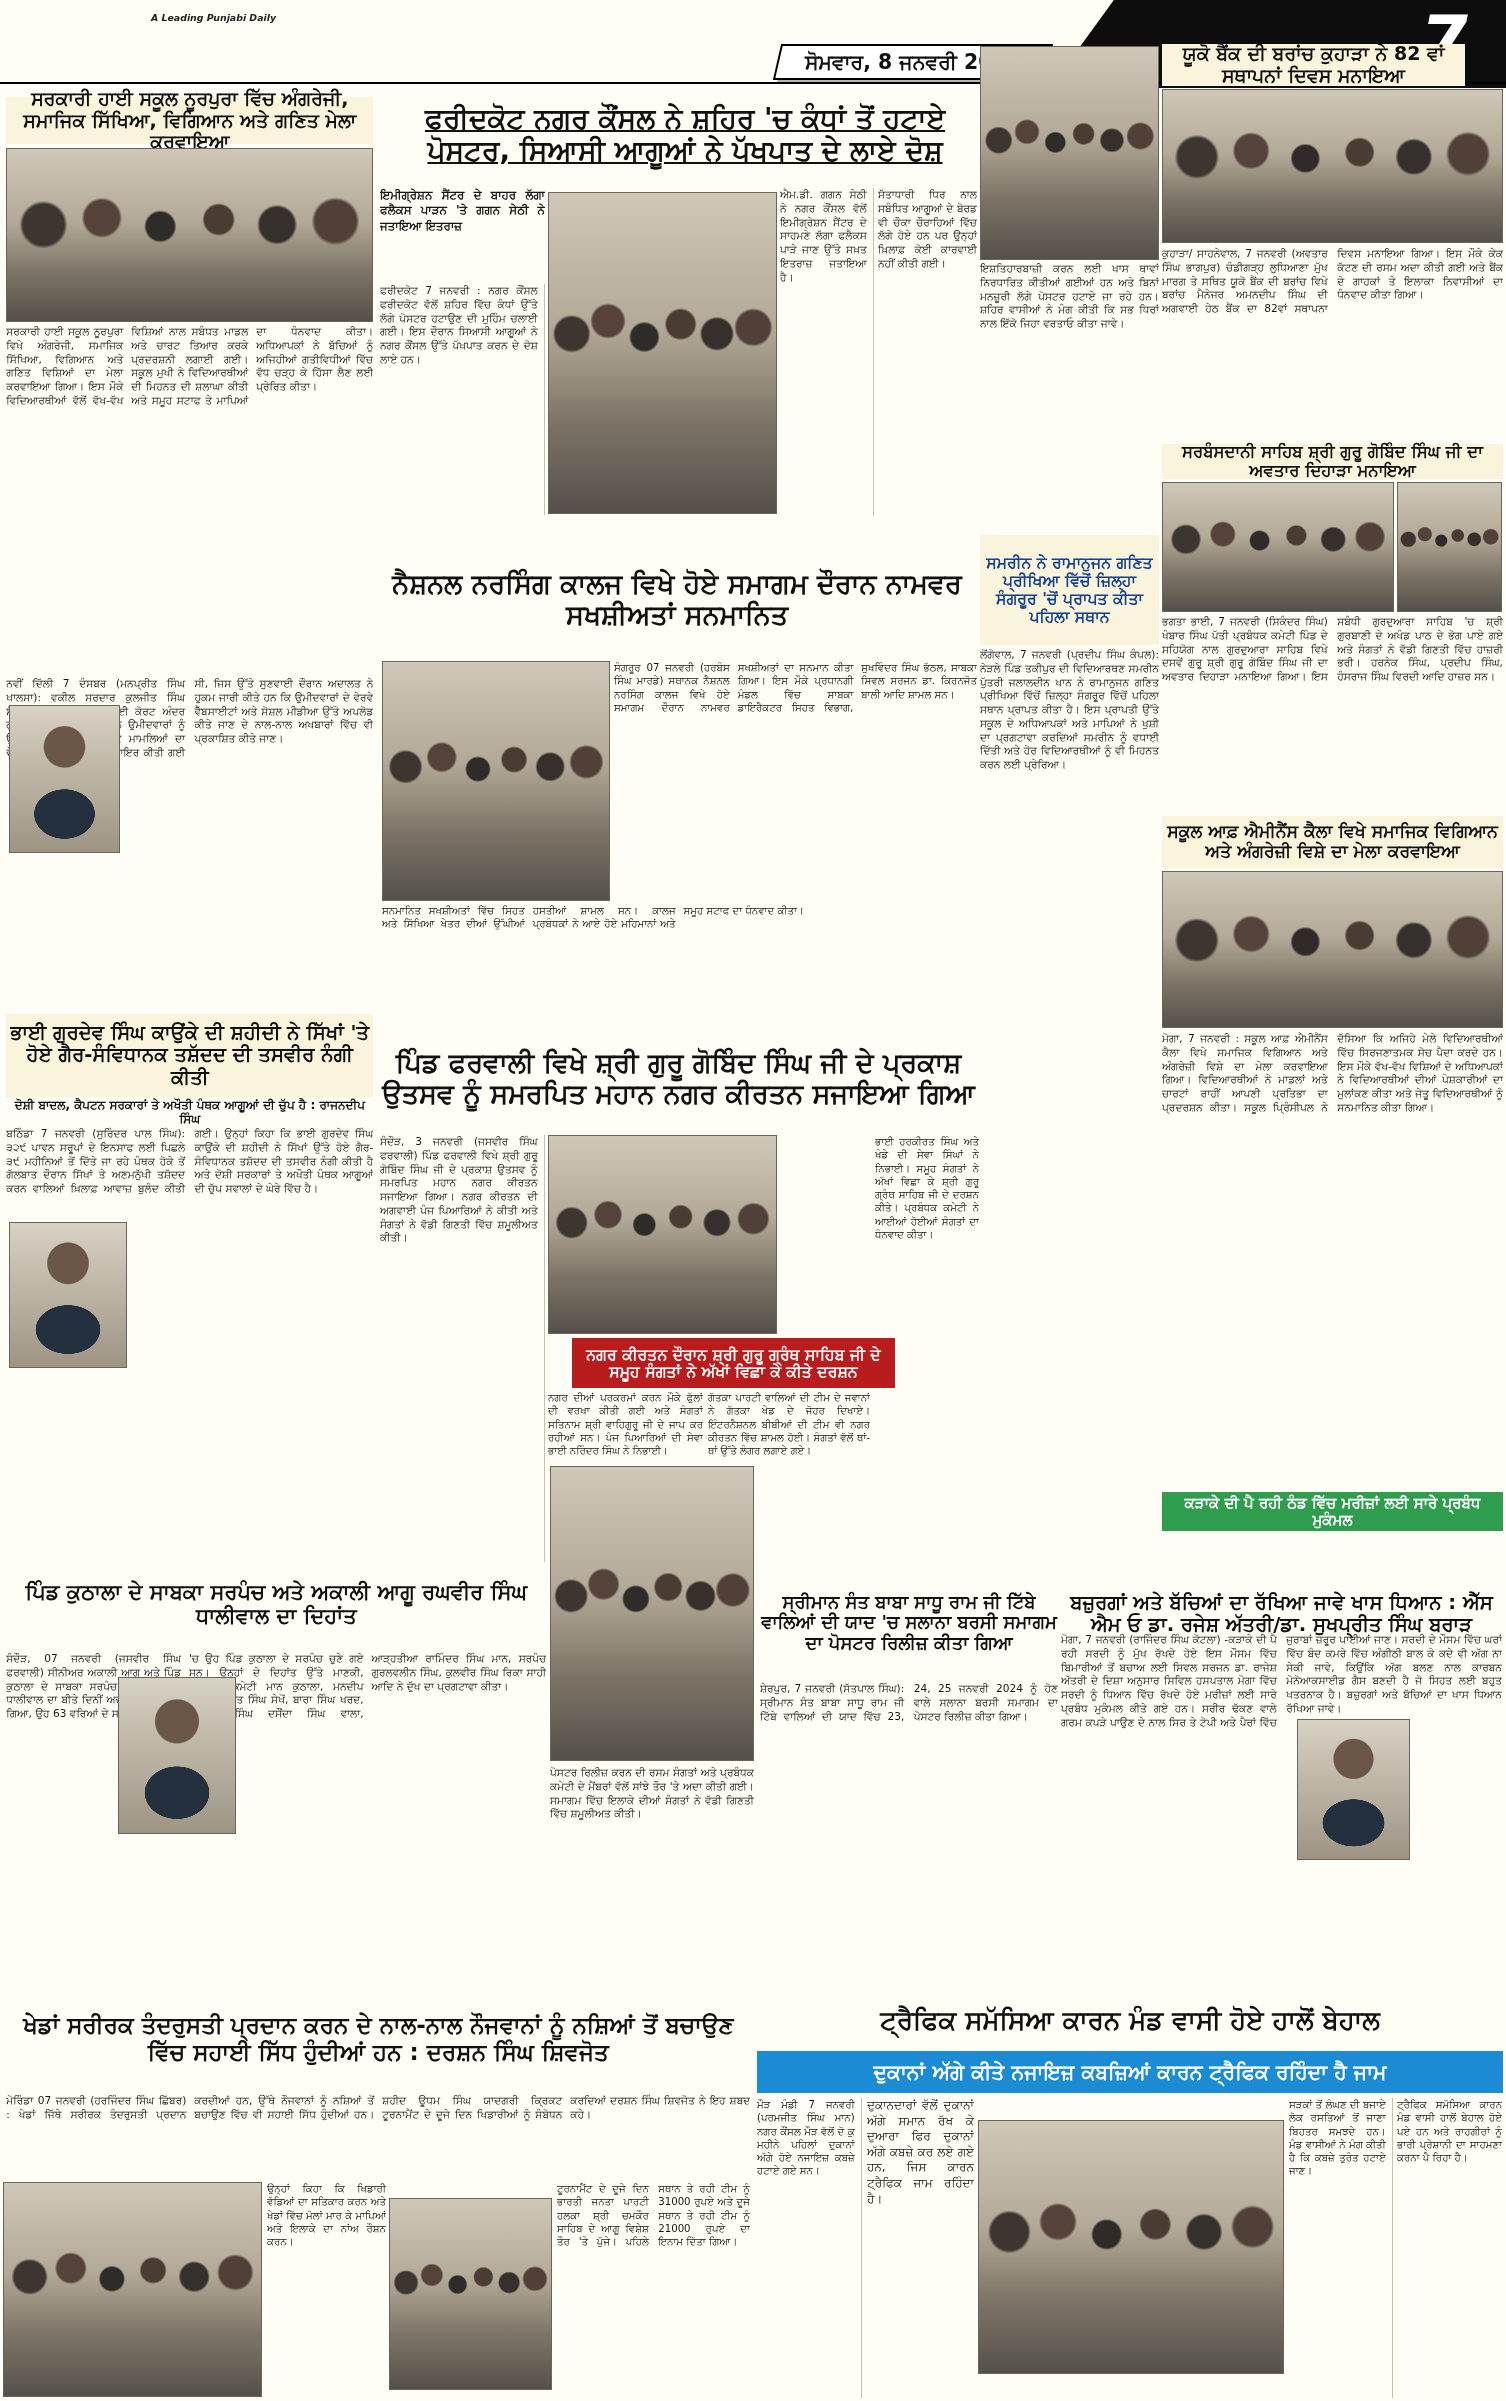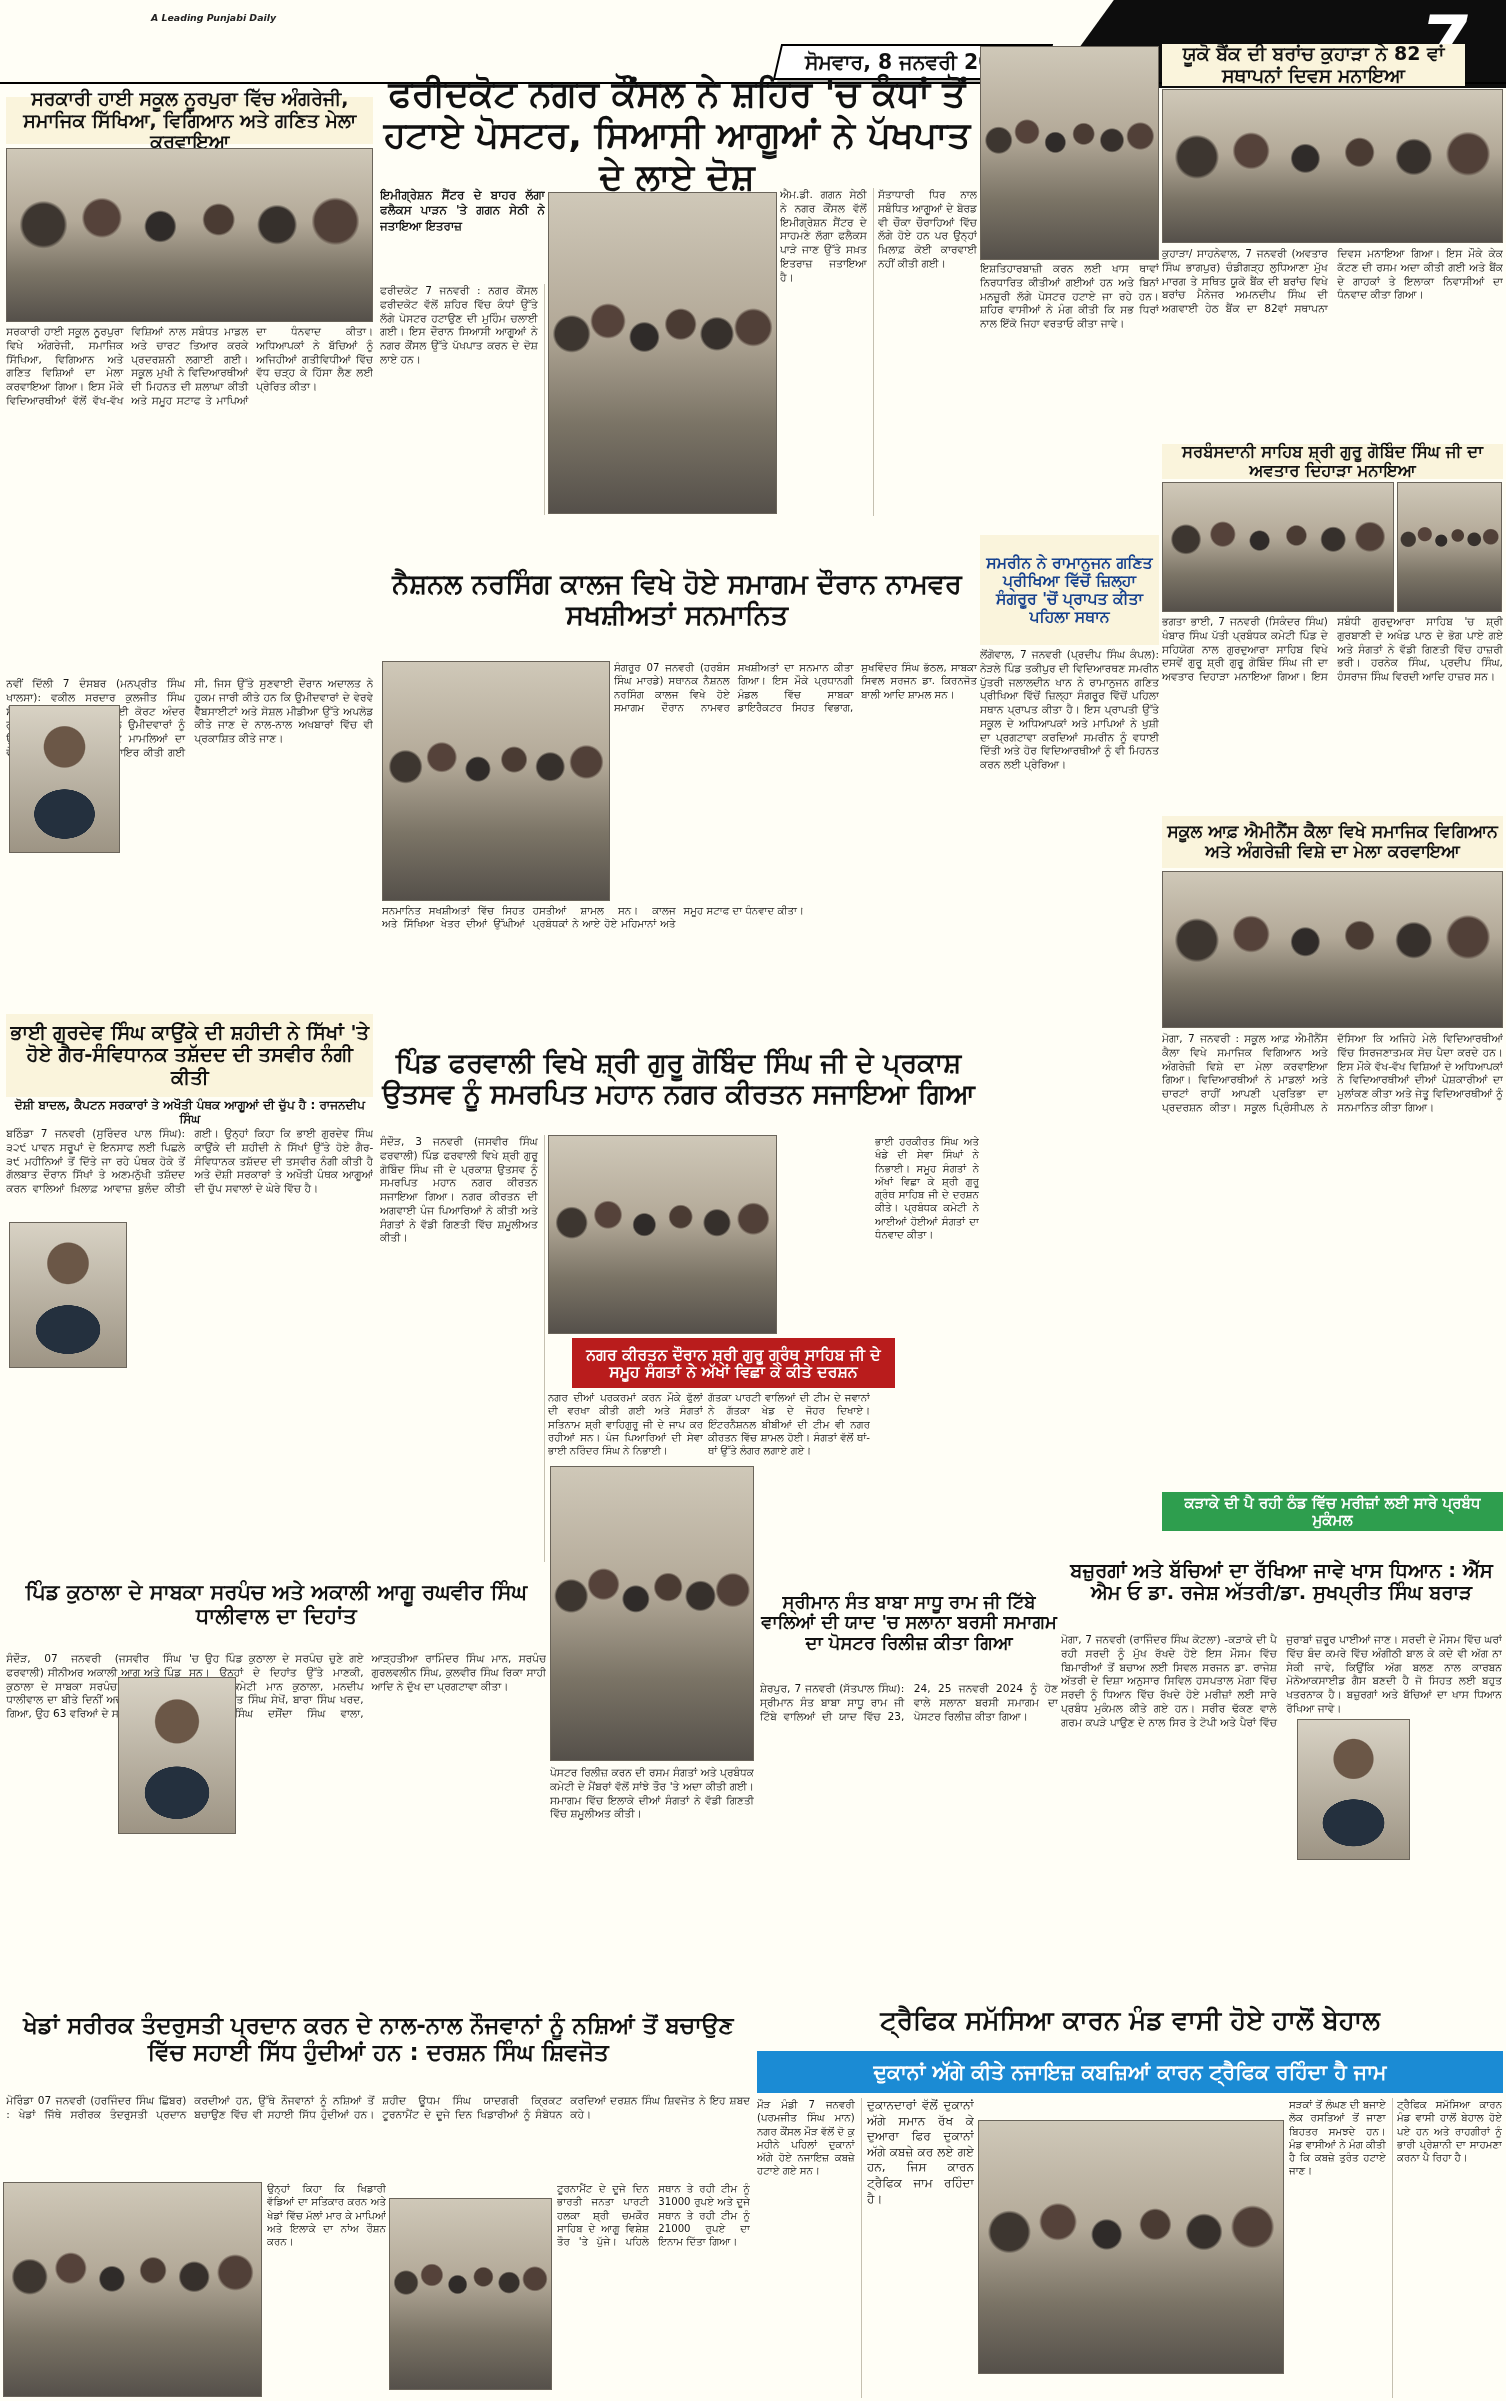--- a/index.html
+++ b/index.html
@@ -59,21 +59,21 @@
   </div>
   <div class="abs date-box">
     <span>ਸੋਮਵਾਰ, 8 ਜਨਵਰੀ 2024</span>
   </div>
   <div class="abs mast-line"></div>
 
   <div class="abs h cream" style="left:6.3px;top:97px;width:367px;height:47px;font-size:19px;">ਸਰਕਾਰੀ ਹਾਈ ਸਕੂਲ ਨੂਰਪੁਰਾ ਵਿੱਚ ਅੰਗਰੇਜੀ, ਸਮਾਜਿਕ ਸਿੱਖਿਆ, ਵਿਗਿਆਨ ਅਤੇ ਗਣਿਤ ਮੇਲਾ ਕਰਵਾਇਆ</div>
   <div class="abs photo" style="left:6.3px;top:148px;width:367px;height:174px;"></div>
   <div class="abs b cols3" style="left:6.3px;top:325px;width:367px;height:190px;">ਸਰਕਾਰੀ ਹਾਈ ਸਕੂਲ ਨੂਰਪੁਰਾ ਵਿਖੇ ਅੰਗਰੇਜੀ, ਸਮਾਜਿਕ ਸਿੱਖਿਆ, ਵਿਗਿਆਨ ਅਤੇ ਗਣਿਤ ਵਿਸ਼ਿਆਂ ਦਾ ਮੇਲਾ ਕਰਵਾਇਆ ਗਿਆ। ਇਸ ਮੌਕੇ ਵਿਦਿਆਰਥੀਆਂ ਵੱਲੋਂ ਵੱਖ-ਵੱਖ ਵਿਸ਼ਿਆਂ ਨਾਲ ਸਬੰਧਤ ਮਾਡਲ ਅਤੇ ਚਾਰਟ ਤਿਆਰ ਕਰਕੇ ਪ੍ਰਦਰਸ਼ਨੀ ਲਗਾਈ ਗਈ। ਸਕੂਲ ਮੁਖੀ ਨੇ ਵਿਦਿਆਰਥੀਆਂ ਦੀ ਮਿਹਨਤ ਦੀ ਸ਼ਲਾਘਾ ਕੀਤੀ ਅਤੇ ਸਮੂਹ ਸਟਾਫ ਤੇ ਮਾਪਿਆਂ ਦਾ ਧੰਨਵਾਦ ਕੀਤਾ। ਅਧਿਆਪਕਾਂ ਨੇ ਬੱਚਿਆਂ ਨੂੰ ਅਜਿਹੀਆਂ ਗਤੀਵਿਧੀਆਂ ਵਿੱਚ ਵੱਧ ਚੜ੍ਹ ਕੇ ਹਿੱਸਾ ਲੈਣ ਲਈ ਪ੍ਰੇਰਿਤ ਕੀਤਾ।</div>
 
-  <div class="abs h" style="left:378px;top:85px;width:598px;height:100px;font-size:36px;">ਫਰੀਦਕੋਟ ਨਗਰ ਕੌਂਸਲ ਨੇ ਸ਼ਹਿਰ 'ਚ ਕੰਧਾਂ ਤੋਂ ਹਟਾਏ ਪੋਸਟਰ, ਸਿਆਸੀ ਆਗੂਆਂ ਨੇ ਪੱਖਪਾਤ ਦੇ ਲਾਏ ਦੋਸ਼</div>
+  <div class="abs h" style="left:386px;top:85px;width:598px;height:100px;font-size:28px;text-decoration:underline;">ਫਰੀਦਕੋਟ ਨਗਰ ਕੌਂਸਲ ਨੇ ਸ਼ਹਿਰ 'ਚ ਕੰਧਾਂ ਤੋਂ ਹਟਾਏ ਪੋਸਟਰ, ਸਿਆਸੀ ਆਗੂਆਂ ਨੇ ਪੱਖਪਾਤ ਦੇ ਲਾਏ ਦੋਸ਼</div>
   <div class="abs b bb" style="left:380px;top:188px;width:165px;height:93px;font-size:11.8px;">ਇਮੀਗ੍ਰੇਸ਼ਨ ਸੈਂਟਰ ਦੇ ਬਾਹਰ ਲੱਗਾ ਫਲੈਕਸ ਪਾੜਨ 'ਤੇ ਗਗਨ ਸੇਠੀ ਨੇ ਜਤਾਇਆ ਇਤਰਾਜ਼</div>
   <div class="abs b vr" style="left:380px;top:284px;width:165px;height:231px;">ਫਰੀਦਕੋਟ 7 ਜਨਵਰੀ : ਨਗਰ ਕੌਂਸਲ ਫਰੀਦਕੋਟ ਵੱਲੋਂ ਸ਼ਹਿਰ ਵਿੱਚ ਕੰਧਾਂ ਉੱਤੇ ਲੱਗੇ ਪੋਸਟਰ ਹਟਾਉਣ ਦੀ ਮੁਹਿੰਮ ਚਲਾਈ ਗਈ। ਇਸ ਦੌਰਾਨ ਸਿਆਸੀ ਆਗੂਆਂ ਨੇ ਨਗਰ ਕੌਂਸਲ ਉੱਤੇ ਪੱਖਪਾਤ ਕਰਨ ਦੇ ਦੋਸ਼ ਲਾਏ ਹਨ।</div>
   <div class="abs photo" style="left:548px;top:192px;width:229px;height:322px;"></div>
   <div class="abs b vr" style="left:780px;top:188px;width:94px;height:328px;">ਐਮ.ਡੀ. ਗਗਨ ਸੇਠੀ ਨੇ ਨਗਰ ਕੌਂਸਲ ਵੱਲੋਂ ਇਮੀਗ੍ਰੇਸ਼ਨ ਸੈਂਟਰ ਦੇ ਸਾਹਮਣੇ ਲੱਗਾ ਫਲੈਕਸ ਪਾੜੇ ਜਾਣ ਉੱਤੇ ਸਖ਼ਤ ਇਤਰਾਜ਼ ਜਤਾਇਆ ਹੈ।</div>
   <div class="abs b" style="left:878px;top:188px;width:99px;height:328px;">ਸੱਤਾਧਾਰੀ ਧਿਰ ਨਾਲ ਸਬੰਧਿਤ ਆਗੂਆਂ ਦੇ ਬੋਰਡ ਵੀ ਚੌਕਾ ਚੌਰਾਹਿਆਂ ਵਿੱਚ ਲੱਗੇ ਹੋਏ ਹਨ ਪਰ ਉਨ੍ਹਾਂ ਖ਼ਿਲਾਫ਼ ਕੋਈ ਕਾਰਵਾਈ ਨਹੀਂ ਕੀਤੀ ਗਈ।</div>
 
   <div class="abs photo" style="left:980px;top:46px;width:179px;height:214px;"></div>
   <div class="abs b" style="left:980px;top:262px;width:179px;height:253px;">ਇਸ਼ਤਿਹਾਰਬਾਜ਼ੀ ਕਰਨ ਲਈ ਖਾਸ ਥਾਵਾਂ ਨਿਰਧਾਰਿਤ ਕੀਤੀਆਂ ਗਈਆਂ ਹਨ ਅਤੇ ਬਿਨਾਂ ਮਨਜ਼ੂਰੀ ਲੱਗੇ ਪੋਸਟਰ ਹਟਾਏ ਜਾ ਰਹੇ ਹਨ। ਸ਼ਹਿਰ ਵਾਸੀਆਂ ਨੇ ਮੰਗ ਕੀਤੀ ਕਿ ਸਭ ਧਿਰਾਂ ਨਾਲ ਇੱਕੋ ਜਿਹਾ ਵਰਤਾਓ ਕੀਤਾ ਜਾਵੇ।</div>
 
   <div class="abs h cream" style="left:1162px;top:44px;width:303px;height:42px;font-size:19px;text-align:center;">ਯੂਕੋ ਬੈਂਕ ਦੀ ਬਰਾਂਚ ਕੁਹਾੜਾ ਨੇ 82 ਵਾਂ ਸਥਾਪਨਾਂ ਦਿਵਸ ਮਨਾਇਆ</div>
@@ -116,21 +116,21 @@
   <div class="abs h" style="left:6.3px;top:1562px;width:540px;height:86px;font-size:21px;">ਪਿੰਡ ਕੁਠਾਲਾ ਦੇ ਸਾਬਕਾ ਸਰਪੰਚ ਅਤੇ ਅਕਾਲੀ ਆਗੂ ਰਘਵੀਰ ਸਿੰਘ ਧਾਲੀਵਾਲ ਦਾ ਦਿਹਾਂਤ</div>
   <div class="abs b cols3" style="left:6.3px;top:1652px;width:540px;height:342px;">ਸੰਦੌੜ, 07 ਜਨਵਰੀ (ਜਸਵੀਰ ਸਿੰਘ ਫਰਵਾਲੀ) ਸੀਨੀਅਰ ਅਕਾਲੀ ਆਗੂ ਅਤੇ ਪਿੰਡ ਕੁਠਾਲਾ ਦੇ ਸਾਬਕਾ ਸਰਪੰਚ ਰਘਵੀਰ ਸਿੰਘ ਧਾਲੀਵਾਲ ਦਾ ਬੀਤੇ ਦਿਨੀਂ ਅਚਾਨਕ ਦਿਹਾਂਤ ਹੋ ਗਿਆ, ਉਹ 63 ਵਰਿਆਂ ਦੇ ਸਨ। ਪਿਛਲੀ ਚੋਣ 'ਚ ਉਹ ਪਿੰਡ ਕੁਠਾਲਾ ਦੇ ਸਰਪੰਚ ਚੁਣੇ ਗਏ ਸਨ। ਉਨ੍ਹਾਂ ਦੇ ਦਿਹਾਂਤ ਉੱਤੇ ਮਾਣਕੀ, ਮਾਰਕੀਟ ਕਮੇਟੀ ਮਾਨ ਕੁਠਾਲਾ, ਮਨਦੀਪ ਮਹੌਲੀ, ਬੇਅੰਤ ਸਿੰਘ ਸੇਖੋਂ, ਬਾਰਾ ਸਿੰਘ ਖਰਦ, ਜਤਿੰਦਰ ਸਿੰਘ ਦਸੌਂਦਾ ਸਿੰਘ ਵਾਲਾ, ਆੜ੍ਹਤੀਆ ਰਾਮਿੰਦਰ ਸਿੰਘ ਮਾਨ, ਸਰਪੰਚ ਗੁਰਲਵਲੀਨ ਸਿੰਘ, ਕੁਲਵੀਰ ਸਿੰਘ ਰਿਕਾ ਸਾਹੀ ਆਦਿ ਨੇ ਦੁੱਖ ਦਾ ਪ੍ਰਗਟਾਵਾ ਕੀਤਾ।</div>
   <div class="abs portrait" style="left:118px;top:1677px;width:118px;height:157px;"></div>
 
   <div class="abs photo" style="left:550px;top:1466px;width:204px;height:295px;"></div>
   <div class="abs h" style="left:760px;top:1567px;width:298px;height:111px;font-size:18px;">ਸ੍ਰੀਮਾਨ ਸੰਤ ਬਾਬਾ ਸਾਧੂ ਰਾਮ ਜੀ ਟਿੱਬੇ ਵਾਲਿਆਂ ਦੀ ਯਾਦ 'ਚ ਸਲਾਨਾ ਬਰਸੀ ਸਮਾਗਮ ਦਾ ਪੋਸਟਰ ਰਿਲੀਜ਼ ਕੀਤਾ ਗਿਆ</div>
   <div class="abs b cols2" style="left:760px;top:1682px;width:298px;height:312px;">ਸ਼ੇਰਪੁਰ, 7 ਜਨਵਰੀ (ਸੱਤਪਾਲ ਸਿੰਘ): ਸ੍ਰੀਮਾਨ ਸੰਤ ਬਾਬਾ ਸਾਧੂ ਰਾਮ ਜੀ ਟਿੱਬੇ ਵਾਲਿਆਂ ਦੀ ਯਾਦ ਵਿੱਚ 23, 24, 25 ਜਨਵਰੀ 2024 ਨੂੰ ਹੋਣ ਵਾਲੇ ਸਲਾਨਾ ਬਰਸੀ ਸਮਾਗਮ ਦਾ ਪੋਸਟਰ ਰਿਲੀਜ਼ ਕੀਤਾ ਗਿਆ।</div>
   <div class="abs b" style="left:550px;top:1766px;width:204px;height:228px;">ਪੋਸਟਰ ਰਿਲੀਜ਼ ਕਰਨ ਦੀ ਰਸਮ ਸੰਗਤਾਂ ਅਤੇ ਪ੍ਰਬੰਧਕ ਕਮੇਟੀ ਦੇ ਮੈਂਬਰਾਂ ਵੱਲੋਂ ਸਾਂਝੇ ਤੌਰ 'ਤੇ ਅਦਾ ਕੀਤੀ ਗਈ। ਸਮਾਗਮ ਵਿੱਚ ਇਲਾਕੇ ਦੀਆਂ ਸੰਗਤਾਂ ਨੇ ਵੱਡੀ ਗਿਣਤੀ ਵਿੱਚ ਸ਼ਮੂਲੀਅਤ ਕੀਤੀ।</div>
 
   <div class="abs banner green" style="left:1162px;top:1492px;width:341px;height:39px;font-size:15px;padding:0 7.9px;">ਕੜਾਕੇ ਦੀ ਪੈ ਰਹੀ ਠੰਡ ਵਿੱਚ ਮਰੀਜ਼ਾਂ ਲਈ ਸਾਰੇ ਪ੍ਰਬੰਧ ਮੁਕੰਮਲ</div>
-  <div class="abs h" style="left:1061px;top:1534px;width:441px;height:96px;font-size:19.6px;">ਬਜ਼ੁਰਗਾਂ ਅਤੇ ਬੱਚਿਆਂ ਦਾ ਰੱਖਿਆ ਜਾਵੇ ਖਾਸ ਧਿਆਨ : ਐੱਸ ਐਮ ਓ ਡਾ. ਰਜੇਸ਼ ਅੱਤਰੀ/ਡਾ. ਸੁਖਪ੍ਰੀਤ ਸਿੰਘ ਬਰਾੜ</div>
+  <div class="abs h" style="left:1061px;top:1566px;width:441px;height:96px;font-size:19.6px;">ਬਜ਼ੁਰਗਾਂ ਅਤੇ ਬੱਚਿਆਂ ਦਾ ਰੱਖਿਆ ਜਾਵੇ ਖਾਸ ਧਿਆਨ : ਐੱਸ ਐਮ ਓ ਡਾ. ਰਜੇਸ਼ ਅੱਤਰੀ/ਡਾ. ਸੁਖਪ੍ਰੀਤ ਸਿੰਘ ਬਰਾੜ</div>
   <div class="abs b cols2" style="left:1061px;top:1633px;width:441px;height:361px;">ਮੋਗਾ, 7 ਜਨਵਰੀ (ਰਾਜਿੰਦਰ ਸਿੰਘ ਕੋਟਲਾ) -ਕੜਾਕੇ ਦੀ ਪੈ ਰਹੀ ਸਰਦੀ ਨੂੰ ਮੁੱਖ ਰੱਖਦੇ ਹੋਏ ਇਸ ਮੌਸਮ ਵਿੱਚ ਬਿਮਾਰੀਆਂ ਤੋਂ ਬਚਾਅ ਲਈ ਸਿਵਲ ਸਰਜਨ ਡਾ. ਰਾਜੇਸ਼ ਅੱਤਰੀ ਦੇ ਦਿਸ਼ਾ ਅਨੁਸਾਰ ਸਿਵਿਲ ਹਸਪਤਾਲ ਮੋਗਾ ਵਿੱਚ ਸਰਦੀ ਨੂੰ ਧਿਆਨ ਵਿੱਚ ਰੱਖਦੇ ਹੋਏ ਮਰੀਜ਼ਾਂ ਲਈ ਸਾਰੇ ਪ੍ਰਬੰਧ ਮੁਕੰਮਲ ਕੀਤੇ ਗਏ ਹਨ। ਸਰੀਰ ਢੱਕਣ ਵਾਲੇ ਗਰਮ ਕਪੜੇ ਪਾਉਣ ਦੇ ਨਾਲ ਸਿਰ ਤੇ ਟੋਪੀ ਅਤੇ ਪੈਰਾਂ ਵਿੱਚ ਜੁਰਾਬਾਂ ਜ਼ਰੂਰ ਪਾਈਆਂ ਜਾਣ। ਸਰਦੀ ਦੇ ਮੌਸਮ ਵਿੱਚ ਘਰਾਂ ਵਿੱਚ ਬੰਦ ਕਮਰੇ ਵਿੱਚ ਅੰਗੀਠੀ ਬਾਲ ਕੇ ਕਦੇ ਵੀ ਅੱਗ ਨਾ ਸੇਕੀ ਜਾਵੇ, ਕਿਉਂਕਿ ਅੱਗ ਬਲਣ ਨਾਲ ਕਾਰਬਨ ਮੋਨੋਆਕਸਾਈਡ ਗੈਸ ਬਣਦੀ ਹੈ ਜੋ ਸਿਹਤ ਲਈ ਬਹੁਤ ਖਤਰਨਾਕ ਹੈ। ਬਜ਼ੁਰਗਾਂ ਅਤੇ ਬੱਚਿਆਂ ਦਾ ਖਾਸ ਧਿਆਨ ਰੱਖਿਆ ਜਾਵੇ।</div>
   <div class="abs portrait" style="left:1297px;top:1719px;width:113px;height:141px;"></div>
 
   <div class="abs h" style="left:6.3px;top:1985px;width:744px;height:107px;font-size:23px;">ਖੇਡਾਂ ਸਰੀਰਕ ਤੰਦਰੁਸਤੀ ਪ੍ਰਦਾਨ ਕਰਨ ਦੇ ਨਾਲ-ਨਾਲ ਨੌਜਵਾਨਾਂ ਨੂੰ ਨਸ਼ਿਆਂ ਤੋਂ ਬਚਾਉਣ ਵਿੱਚ ਸਹਾਈ ਸਿੱਧ ਹੁੰਦੀਆਂ ਹਨ : ਦਰਸ਼ਨ ਸਿੰਘ ਸ਼ਿਵਜੋਤ</div>
   <div class="abs b cols4" style="left:6.3px;top:2094px;width:744px;height:85px;">ਮੋਰਿੰਡਾ 07 ਜਨਵਰੀ (ਹਰਜਿੰਦਰ ਸਿੰਘ ਛਿੱਬਰ) : ਖੇਡਾਂ ਜਿੱਥੇ ਸਰੀਰਕ ਤੰਦਰੁਸਤੀ ਪ੍ਰਦਾਨ ਕਰਦੀਆਂ ਹਨ, ਉੱਥੇ ਨੌਜਵਾਨਾਂ ਨੂੰ ਨਸ਼ਿਆਂ ਤੋਂ ਬਚਾਉਣ ਵਿੱਚ ਵੀ ਸਹਾਈ ਸਿੱਧ ਹੁੰਦੀਆਂ ਹਨ। ਸ਼ਹੀਦ ਊਧਮ ਸਿੰਘ ਯਾਦਗਰੀ ਕ੍ਰਿਕਟ ਟੂਰਨਾਮੈਂਟ ਦੇ ਦੂਜੇ ਦਿਨ ਖਿਡਾਰੀਆਂ ਨੂੰ ਸੰਬੋਧਨ ਕਰਦਿਆਂ ਦਰਸ਼ਨ ਸਿੰਘ ਸ਼ਿਵਜੋਤ ਨੇ ਇਹ ਸ਼ਬਦ ਕਹੇ।</div>
   <div class="abs photo" style="left:3.1px;top:2182px;width:259px;height:215px;"></div>
   <div class="abs b" style="left:267px;top:2182px;width:119px;height:215px;font-size:10.2px;">ਉਨ੍ਹਾਂ ਕਿਹਾ ਕਿ ਖਿਡਾਰੀ ਵੱਡਿਆਂ ਦਾ ਸਤਿਕਾਰ ਕਰਨ ਅਤੇ ਖੇਡਾਂ ਵਿੱਚ ਮੱਲਾਂ ਮਾਰ ਕੇ ਮਾਪਿਆਂ ਅਤੇ ਇਲਾਕੇ ਦਾ ਨਾਂਅ ਰੌਸ਼ਨ ਕਰਨ।</div>
   <div class="abs photo" style="left:389px;top:2198px;width:163px;height:192px;"></div>
   <div class="abs b cols2" style="left:557px;top:2182px;width:193px;height:215px;font-size:10.2px;">ਟੂਰਨਾਮੈਂਟ ਦੇ ਦੂਜੇ ਦਿਨ ਭਾਰਤੀ ਜਨਤਾ ਪਾਰਟੀ ਹਲਕਾ ਸ਼੍ਰੀ ਚਮਕੌਰ ਸਾਹਿਬ ਦੇ ਆਗੂ ਵਿਸ਼ੇਸ਼ ਤੌਰ 'ਤੇ ਪੁੱਜੇ। ਪਹਿਲੇ ਸਥਾਨ ਤੇ ਰਹੀ ਟੀਮ ਨੂੰ 31000 ਰੁਪਏ ਅਤੇ ਦੂਜੇ ਸਥਾਨ ਤੇ ਰਹੀ ਟੀਮ ਨੂੰ 21000 ਰੁਪਏ ਦਾ ਇਨਾਮ ਦਿੱਤਾ ਗਿਆ।</div>
 

